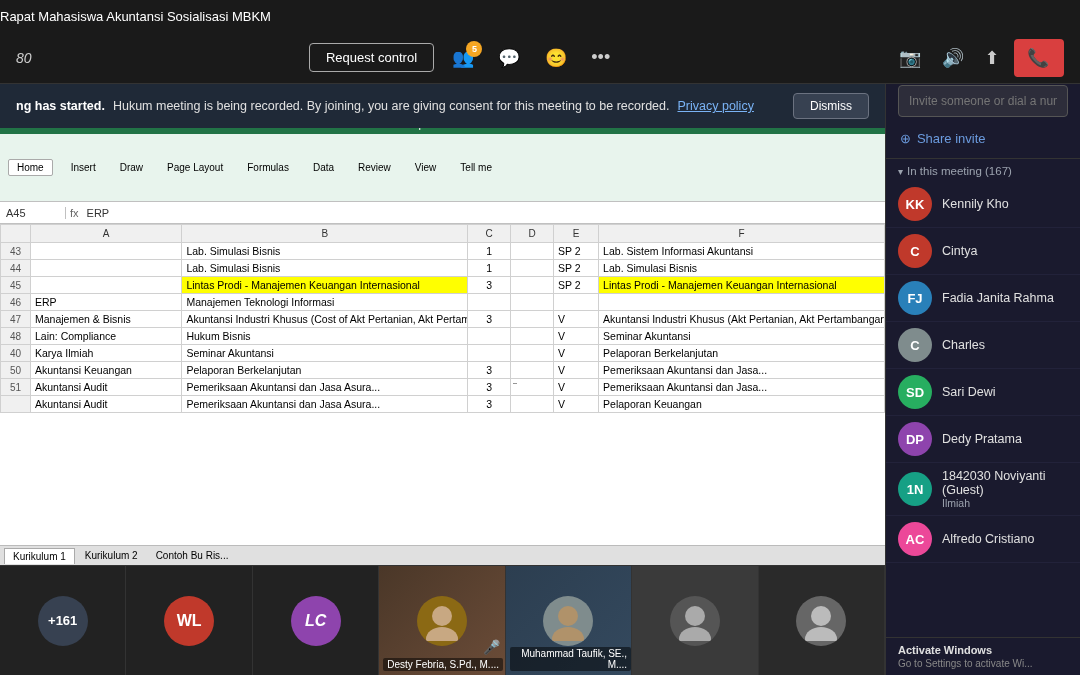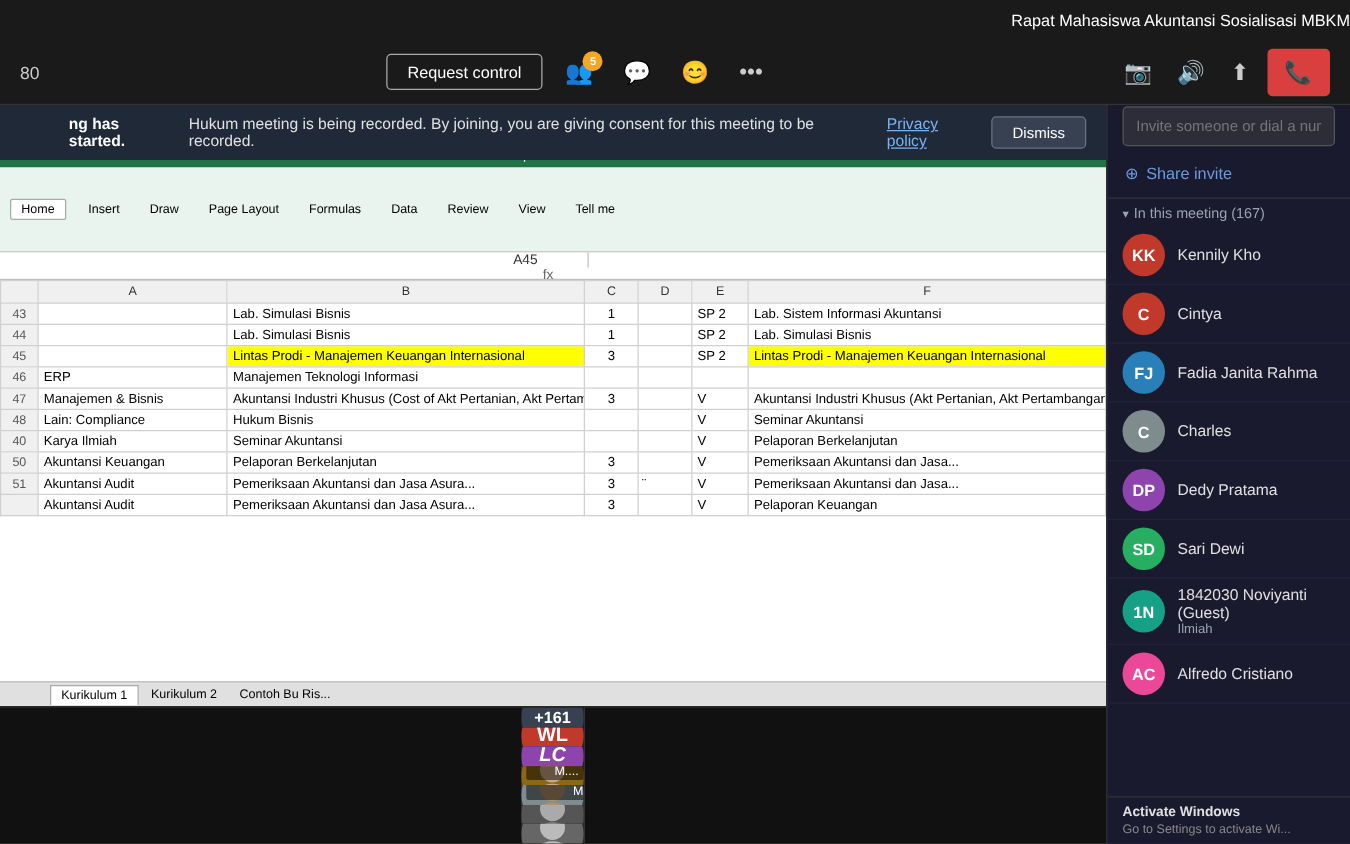--- a/index.html
+++ b/index.html
@@ -1,31 +1,31 @@
 <!DOCTYPE html>
 <html><head>
   <meta charset="utf-8">
   <style>
     * { margin: 0; padding: 0; box-sizing: border-box; }
     body { width: 1080px; height: 675px; overflow: hidden; font-family: 'Segoe UI', sans-serif; background: #1a1a1a; position: relative; }
 
     
     .title-bar {
       position: absolute; top: 0; left: 0; right: 0; height: 32px;
-      background: #1a1a1a; display: flex; align-items: center; justify-content: flex-end;
+      background: #1a1a1a; display: flex; align-items: center; justify-content: flex-start;
       color: #fff; font-size: 13px; z-index: 100;
     }
 
     
     .teams-toolbar {
       position: absolute; top: 32px; left: 0; right: 0; height: 52px;
       background: #1a1a1a; display: flex; align-items: center; justify-content: space-between;
       padding: 0 16px; z-index: 100; border-bottom: 1px solid #333;
     }
-    .toolbar-left { display: flex; align-items: center; gap: 8px; color: #ccc; font-size: 14px; }
+    .toolbar-left { display: flex; align-items: center; gap: 8px; color: #ccc; font-size: 14px; font-style: italic; }
     .toolbar-center { display: flex; align-items: center; gap: 12px; }
     .toolbar-right { display: flex; align-items: center; gap: 8px; }
 
     .request-control-btn {
       background: transparent; border: 1px solid #aaa; color: #fff;
       padding: 6px 16px; border-radius: 4px; font-size: 13px; cursor: pointer;
     }
     .toolbar-icon-btn {
       background: transparent; border: none; color: #ccc; cursor: pointer;
       font-size: 18px; padding: 4px 6px; position: relative; display: flex; align-items: center;
@@ -39,21 +39,21 @@
       background: #d93f3f; border: none; color: #fff;
       padding: 8px 14px; border-radius: 4px; font-size: 18px; cursor: pointer;
     }
 
     
     .recording-banner {
       position: absolute; top: 84px; left: 0; width: 885px; height: 44px;
       background: #1f2937; display: flex; align-items: center; padding: 0 16px;
       gap: 8px; z-index: 99; font-size: 12.5px; color: #e0e0e0;
     }
-    .recording-banner .bold { color: #fff; font-weight: 700; margin-left: 39px; }
+    .recording-banner .bold { color: #fff; font-weight: 700; }
     .recording-banner a { color: #7ab3f5; text-decoration: underline; }
     .dismiss-btn {
       margin-left: auto; background: #374151; border: 1px solid #6b7280;
       color: #fff; padding: 5px 16px; border-radius: 4px; font-size: 12px; cursor: pointer;
     }
 
     
     .main-area {
       position: absolute; top: 84px; left: 0; width: 885px; bottom: 110px;
       overflow: hidden;
@@ -78,21 +78,21 @@
 
     
     .excel-ribbon {
       background: #e8f4ed; height: 68px; border-bottom: 1px solid #c0c0c0;
       display: flex; align-items: center; padding: 4px 8px; gap: 4px; overflow: hidden;
     }
 
     
     .excel-formula {
       background: #fff; height: 22px; display: flex; align-items: center;
-      border-bottom: 1px solid #c0c0c0; padding: 0 6px; font-size: 11px; color: #333; flex-direction: column;
+      border-bottom: 1px solid #c0c0c0; padding: 0 6px; font-size: 11px; color: #333;
     }
     .cell-name-box { width: 60px; border-right: 1px solid #c0c0c0; padding-right: 4px; margin-right: 4px; }
     .formula-content { color: #333; }
 
     
     .excel-sheet {
       flex: 1; overflow: hidden; background: #fff;
     }
     .excel-table {
       width: 100%; border-collapse: collapse; font-size: 10.5px;
@@ -155,21 +155,20 @@
       background: #1a1a2e; padding: 6px 12px; font-size: 10px; color: #888;
       border-top: 1px solid #333;
     }
     .activate-title { color: #e0e0e0; font-size: 11px; font-weight: 600; margin-bottom: 2px; }
 
     
     .video-strip {
       position: absolute; bottom: 0; left: 0; width: 885px; height: 110px;
       background: #111; display: flex; align-items: center; overflow: hidden;
       border-top: 1px solid #333;
-      flex-direction: column;
     }
     .video-thumb {
       height: 100%; flex: 1; background: #222; border-right: 1px solid #333;
       display: flex; align-items: center; justify-content: center; position: relative;
       color: #fff; font-size: 12px; overflow: hidden;
     }
     .video-thumb .name-tag {
       position: absolute; bottom: 4px; left: 4px; font-size: 10px;
       color: #fff; background: rgba(0,0,0,0.5); padding: 1px 4px; border-radius: 2px; text-align: right;
     }
@@ -366,21 +365,21 @@
               <td class="col-c">3</td>
               <td class=""></td>
               <td class="">V</td>
               <td class="col-f">Pelaporan Keuangan</td>
             </tr>
           </tbody>
       </table>
     </div>
 
     <div style="background:#e0e0e0;height:20px;display:flex;align-items:center;padding:0 4px;gap:2px;font-size:10px;border-top:1px solid #bbb;">
-      <span style="background:#fff;padding:2px 8px;border:1px solid #aaa;border-bottom:none;margin-left:36px;">Kurikulum 1</span>
+      <span style="background:#fff;padding:2px 8px;border:1px solid #aaa;border-bottom:none;">Kurikulum 1</span>
       <span style="padding:2px 8px;">Kurikulum 2</span>
       <span style="padding:2px 8px;">Contoh Bu Ris...</span>
     </div>
   </div>
 </div>
 
 <div class="video-strip">
   <div class="video-thumb">
     <div class="plus-badge">+161</div>
   </div>
@@ -457,29 +456,29 @@
           <div class="participant-name">Fadia Janita Rahma</div>
         </div>
       </div>
       <div class="participant-item">
         <div class="avatar" style="background: rgb(127, 140, 141);">C</div>
         <div>
           <div class="participant-name">Charles</div>
         </div>
       </div>
       <div class="participant-item">
+        <div class="avatar" style="background: rgb(39, 174, 96);">SD</div>
+        <div>
+          <div class="participant-name">Sari Dewi</div>
+        </div>
+      </div>
+      <div class="participant-item">
         <div class="avatar" style="background: rgb(142, 68, 173);">DP</div>
         <div>
           <div class="participant-name">Dedy Pratama</div>
-        </div>
-      </div>
-      <div class="participant-item">
-        <div class="avatar" style="background: rgb(39, 174, 96);">SD</div>
-        <div>
-          <div class="participant-name">Sari Dewi</div>
         </div>
       </div>
       <div class="participant-item">
         <div class="avatar" style="background: rgb(22, 160, 133);">1N</div>
         <div>
           <div class="participant-name">1842030 Noviyanti (Guest)</div>
           <div class="participant-sub">Ilmiah</div>
         </div>
       </div>
       <div class="participant-item">

